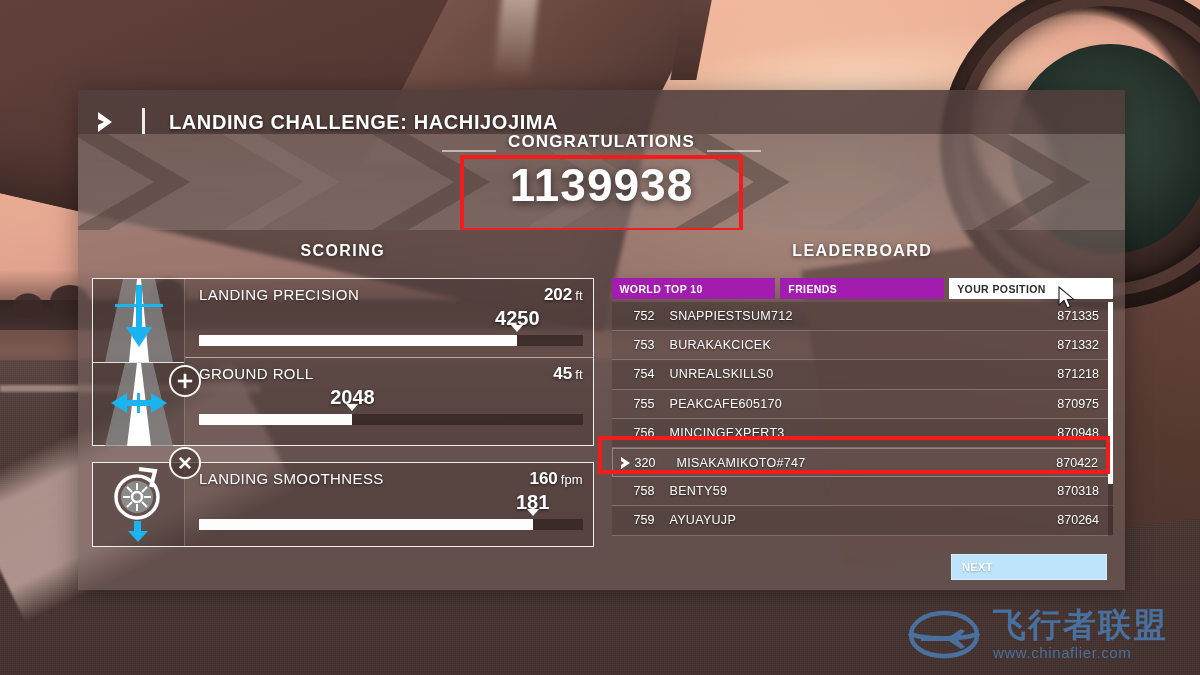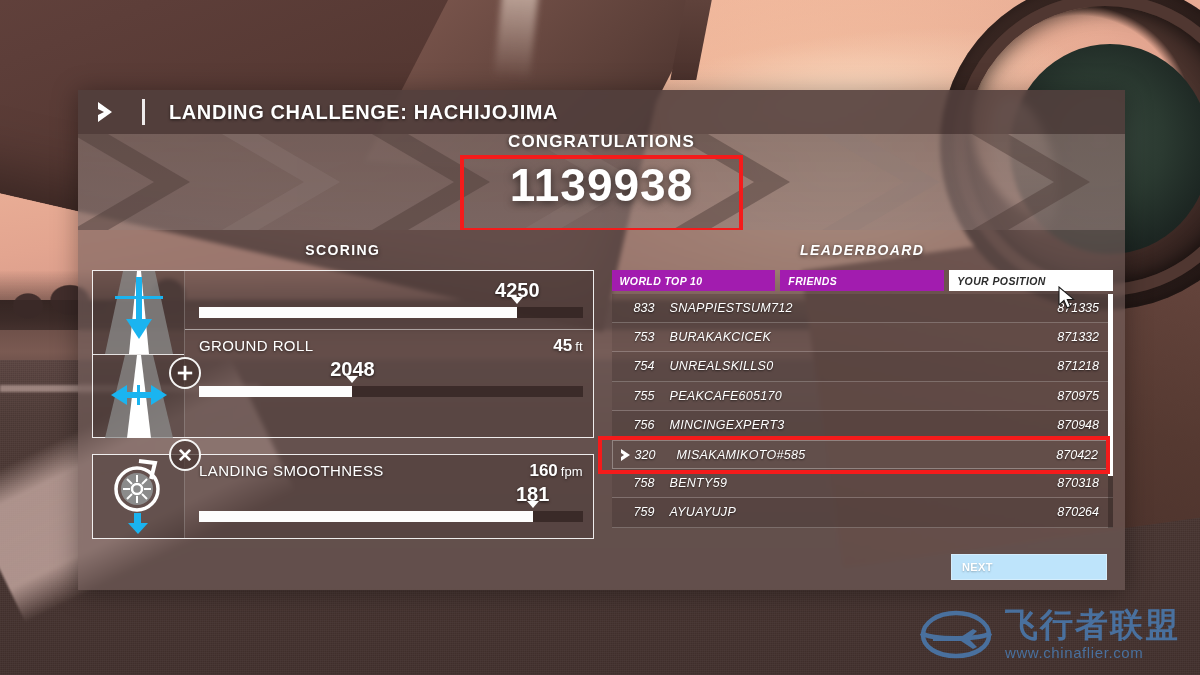--- a/index.html
+++ b/index.html
@@ -116,62 +116,62 @@
 
   
   #panel {
     position:absolute; left:78px; top:90px; width:1047px; height:500px;
     background:rgba(116,96,92,0.62);
     backdrop-filter:blur(2px);
     box-shadow:0 2px 24px rgba(0,0,0,.35);
   }
   .panel-header {
     height:44px; background:rgba(74,56,52,0.72);
-    display:flex; align-items:center; padding-left:18px; gap:24px;
+    display:flex; align-items:flex-end; padding-left:18px; gap:24px;
   }
   .hdr-chevron { width:22px; height:24px; display:block; }
   .hdr-divider { width:3px; height:26px; background:#fff; opacity:.9; }
   .hdr-title {
     color:#fff; font-size:20px; font-weight:bold; letter-spacing:.6px;
     text-shadow:0 1px 3px rgba(0,0,0,.6);
   }
 
   
   .congrats-band {
     position:relative; height:96px; overflow:hidden;
     background:linear-gradient(to bottom, rgba(126,106,101,.55), rgba(150,130,126,.45));
   }
   .chev-pattern { position:absolute; inset:0; opacity:.55; }
   .congrats-inner {
     position:relative; z-index:2; height:100%;
     display:flex; flex-direction:column; align-items:center; justify-content:center; gap:2px;
   }
-  .congrats-row { display:flex; align-items:flex-start; gap:12px; }
+  .congrats-row { display:flex; align-items:flex-end; gap:12px; }
   .congrats-rule { width:54px; height:2px; background:rgba(255,255,255,.55); }
   .congrats-text {
     color:#fff; font-size:17px; font-weight:bold; letter-spacing:1.1px;
     text-shadow:0 1px 4px rgba(0,0,0,.65);
   }
   .score-box {
     position:relative; margin-top:1px;
     border:4px solid #f41b1b; padding:2px 46px 18px;
   }
   .score-value {
     color:#fff; font-size:46px; font-weight:bold; letter-spacing:1px; line-height:1.06;
     text-shadow:0 2px 8px rgba(0,0,0,.6);
   }
 
   
   .columns { display:flex; gap:0; padding:0 0 0 0; height:calc(100% - 140px); }
   .col { flex:1 1 0; padding:8px 14px 0 14px; }
   .col-scoring { padding-left:14px; padding-right:10px; }
-  .col-leader  { padding-left:8px;  padding-right:12px;font-style:italic; }
+  .col-leader  { padding-left:8px;  padding-right:12px; }
   .col-title {
-    text-align:center; color:#fff; font-size:14px; font-weight:bold; letter-spacing:1.4px;
-    margin:4px 0 12px; text-shadow:0 1px 4px rgba(0,0,0,.6);
+    text-align:center; color:#fff; font-size:16px; font-weight:bold; letter-spacing:1.4px;
+    margin:4px 0 18px; text-shadow:0 1px 4px rgba(0,0,0,.6);
   }
 
   
   .score-group {
     border:1.5px solid rgba(255,255,255,.9);
     background:rgba(60,44,42,0.30);
     display:flex; position:relative;
   }
   .score-group + .score-group { margin-top:16px; }
   .icon-col {
@@ -259,21 +259,21 @@
     color:#ffffff; font-size:11px; font-weight:bold; letter-spacing:.4px;
     text-shadow:0 1px 2px rgba(0,0,0,.25);
     border:1px solid rgba(255,255,255,.35);
   }
 
   
   #cursor { position:absolute; left:1058px; top:286px; width:18px; height:24px; z-index:60; }
 
   
   #watermark {
-    position:absolute; right:20px; bottom:14px; z-index:40;
+    position:absolute; right:32px; bottom:14px; z-index:40;
     display:flex; align-items:center; gap:10px; opacity:.88;
   }
   .wm-logo { width:78px; height:54px; }
   .wm-text { display:flex; flex-direction:column; align-items:flex-start; }
   .wm-cn {
     font-size:33px; font-weight:bold; color:#4a79ad; letter-spacing:2px;
     font-family:"DejaVu Sans", sans-serif; line-height:1;
   }
   .wm-url { font-size:15px; color:#4a79ad; letter-spacing:.6px; margin-top:3px; }
 </style>
@@ -367,20 +367,24 @@
           <div class="op-badge op-plus">
             <svg viewBox="0 0 20 20" width="18" height="18">
               <rect x="8.5" y="2" width="3" height="16" fill="#fff"></rect>
               <rect x="2" y="8.5" width="16" height="3" fill="#fff"></rect>
             </svg>
           </div>
         </div>
         <div class="metric-col">
 
           <div class="metric">
+            <div class="metric-head">
+              <span class="metric-name">LANDING PRECISION</span>
+              <span class="metric-val"><span>202</span><span class="metric-unit">ft</span></span>
+            </div>
             <div class="bar-wrap">
               <span class="bar-label" style="left:83%">4250</span>
               <span class="bar-caret" style="left:83%"></span>
               <span class="bar-track">
                 <span class="bar-fill" style="width:83%"></span>
               </span>
             </div>
           </div>
 
           <div class="metric">
@@ -453,21 +457,21 @@
       <div class="tabs">
         <div class="tab tab-idle">WORLD TOP 10</div>
         <div class="tab tab-idle">FRIENDS</div>
         <div class="tab tab-active">YOUR POSITION</div>
       </div>
 
       <div class="lb-body">
         <div class="lb-rows">
 
           <div class="lb-row">
-            <span class="lb-rank">833</span>
+            <span class="lb-rank">752</span>
             <span class="lb-name">SNAPPIESTSUM712</span>
             <span class="lb-score">871335</span>
           </div>
           <div class="lb-row alt">
             <span class="lb-rank">753</span>
             <span class="lb-name">BURAKAKCICEK</span>
             <span class="lb-score">871332</span>
           </div>
           <div class="lb-row">
             <span class="lb-rank">754</span>
@@ -483,21 +487,21 @@
             <span class="lb-rank">756</span>
             <span class="lb-name">MINCINGEXPERT3</span>
             <span class="lb-score">870948</span>
           </div>
 
           <div class="lb-row me">
             <svg class="lb-caret" viewBox="0 0 14 14">
               <polygon points="2,1 11,7 2,13 2,9 5,7 2,5" fill="#ffffff"></polygon>
             </svg>
             <span class="lb-rank">320</span>
-            <span class="lb-name me-name">MISAKAMIKOTO#585</span>
+            <span class="lb-name me-name">MISAKAMIKOTO#747</span>
             <span class="lb-score">870422</span>
           </div>
 
           <div class="lb-row alt">
             <span class="lb-rank">758</span>
             <span class="lb-name">BENTY59</span>
             <span class="lb-score">870318</span>
           </div>
           <div class="lb-row">
             <span class="lb-rank">759</span>

